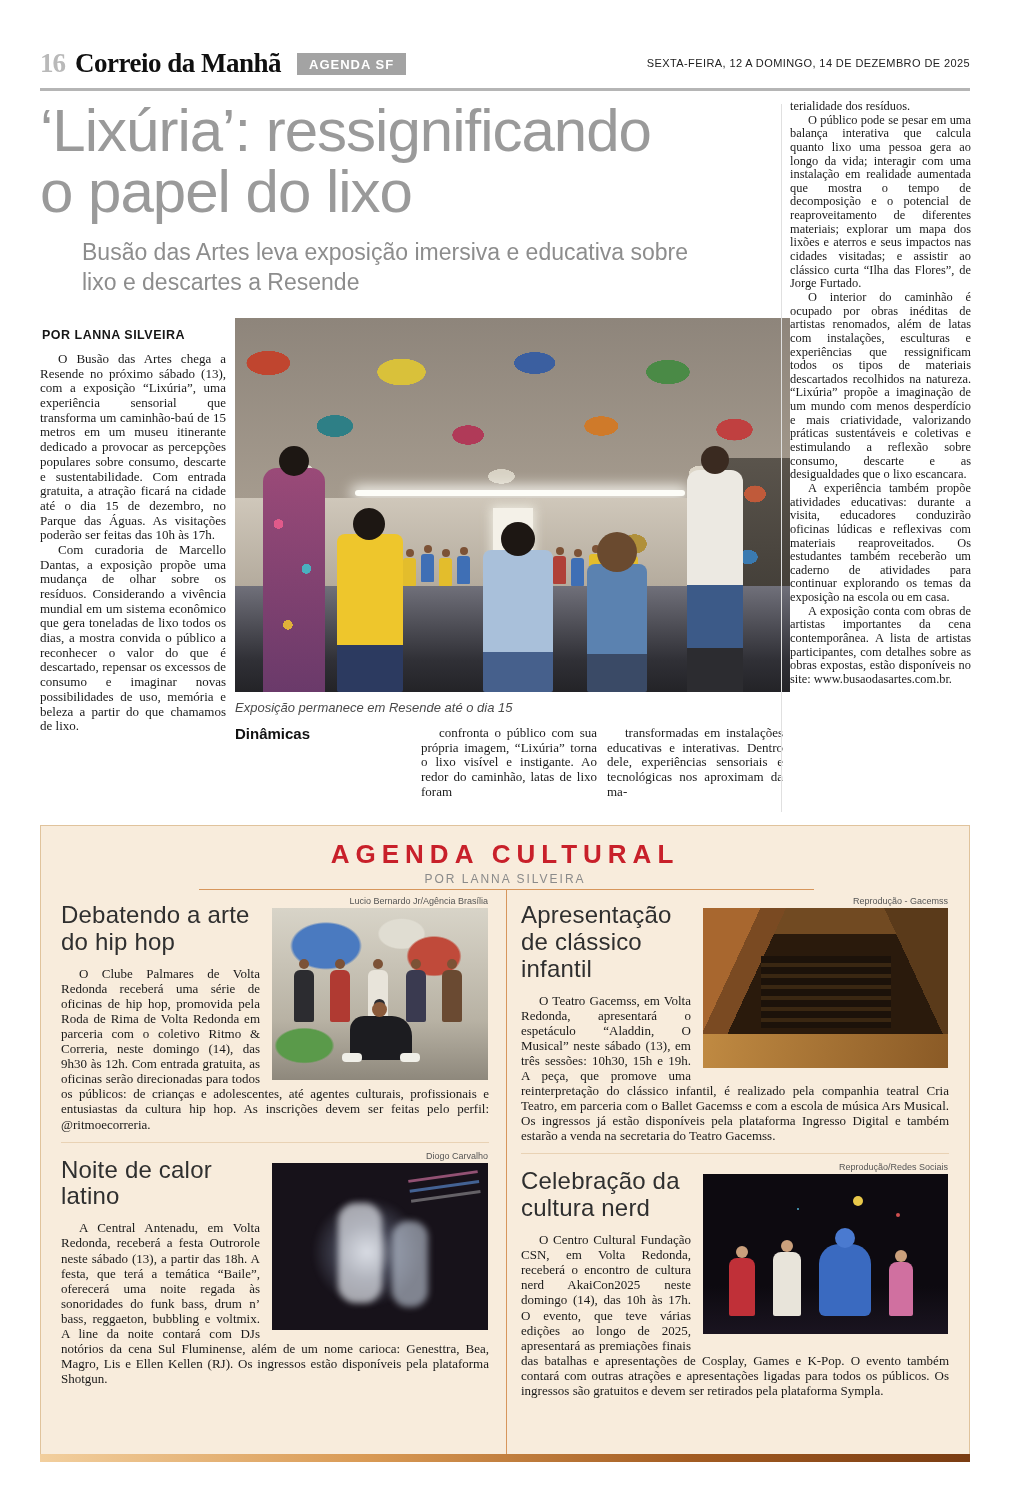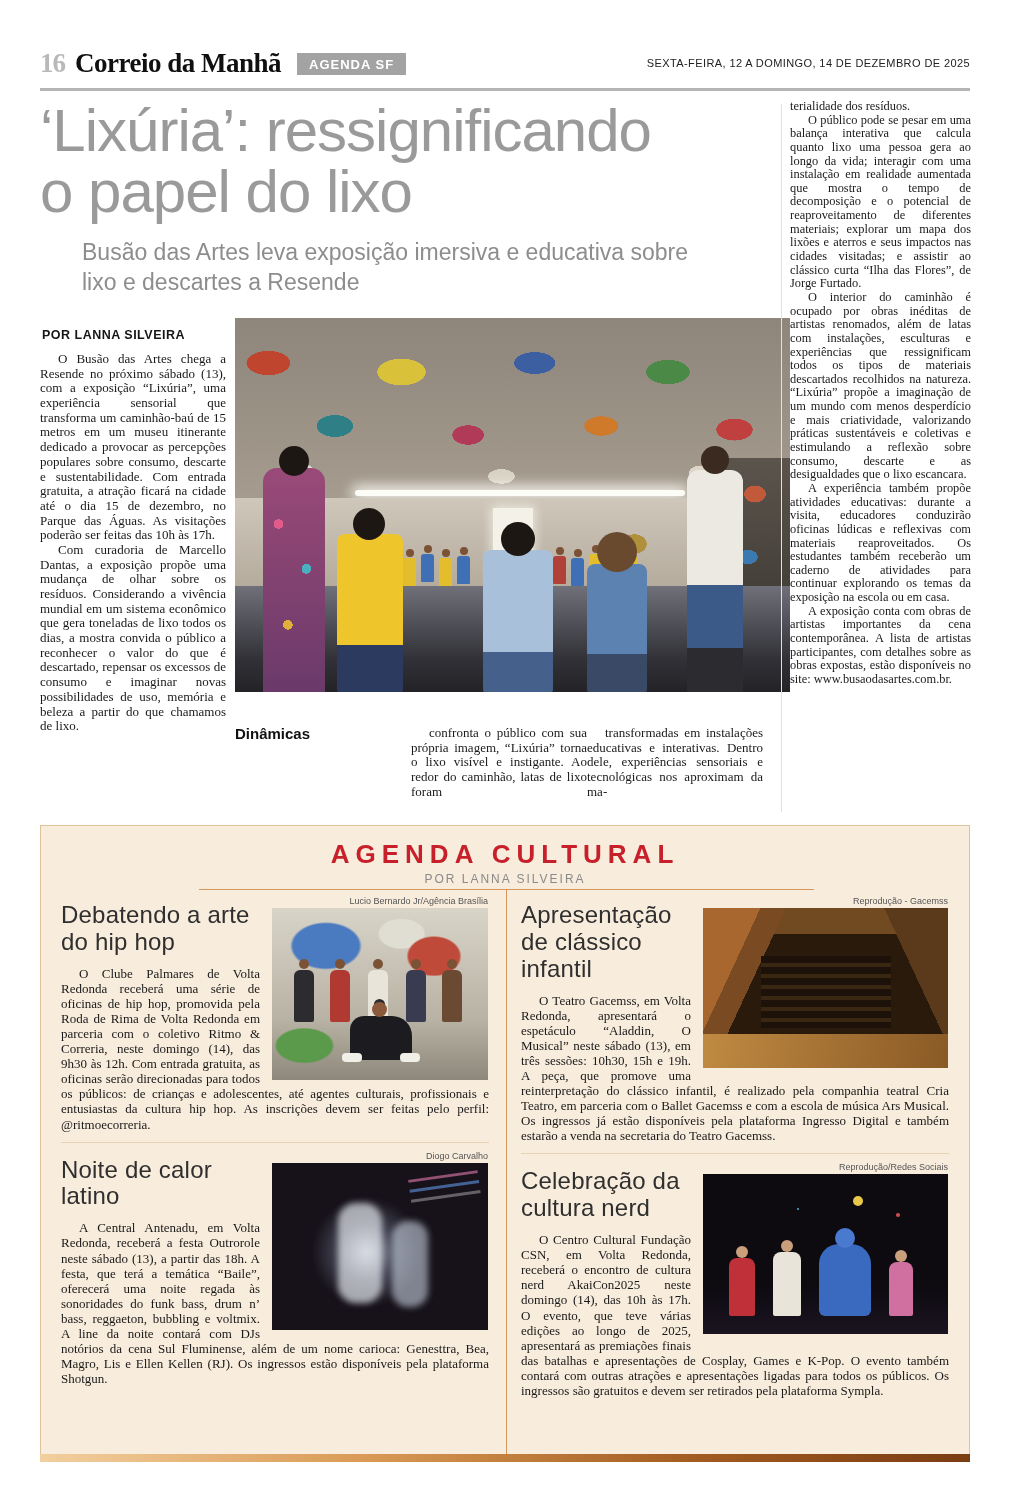--- a/index.html
+++ b/index.html
@@ -23,21 +23,21 @@
   .byline { position:absolute; left:42px; top:328px; font-family:"Liberation Sans",sans-serif; font-weight:bold; font-size:12.5px; letter-spacing:0.5px; color:#161616; }
   .bodytext { font-size:13px; line-height:1.13; text-align:justify; color:#191919; }
   .bodytext p { text-indent:18px; }
   .col-left  { position:absolute; left:40px; top:352px; width:186px; height:452px; overflow:hidden; }
   .col-right { position:absolute; left:790px; top:100px; width:181px; height:716px; overflow:hidden; font-size:12.4px; line-height:1.1; }
   .article-vrule { position:absolute; left:781px; top:104px; width:1px; height:708px; background:#e0e0e0; }
 
   .photo-credit-main { position:absolute; left:235px; top:305px; width:555px; text-align:right; font-family:"Liberation Sans",sans-serif; font-size:9.5px; color:#555; }
   .main-photo { position:absolute; left:235px; top:318px; width:555px; height:374px; overflow:hidden; background:#7a746c; }
   .caption { position:absolute; left:235px; top:700px; width:555px; font-family:"Liberation Sans",sans-serif; font-style:italic; font-size:13px; color:#4a4a4a; }
-  .dinamicas { position:absolute; left:235px; top:726px; width:555px; display:flex; gap:0; }
+  .dinamicas { position:absolute; left:235px; top:726px; width:555px; display:flex; gap:10px; }
   .dinamicas .dcol { width:176px; }
   .dinamicas h4 { font-family:"Liberation Sans",sans-serif; font-size:15px; color:#111; margin-bottom:3px; }
   .dinamicas p { text-indent:18px; }
 
   
   .mp-ceiling { position:absolute; left:0; top:0; width:100%; height:180px;
     background:
       radial-gradient(36px 20px at 6% 25%, #c0452f 60%, transparent 61%),
       radial-gradient(30px 18px at 18% 60%, #2e7f86 60%, transparent 61%),
       radial-gradient(40px 22px at 30% 30%, #d9c13a 60%, transparent 61%),
@@ -180,20 +180,21 @@
     <div class="mp-head" style="left:44px; top:128px; width:30px; height:30px;"></div>
     <div class="mp-kid" style="left:102px; top:216px; width:66px; height:158px; background:linear-gradient(#eec62c 0 70%, #2c3a60 70%);"></div>
     <div class="mp-head" style="left:118px; top:190px; width:32px; height:32px;"></div>
     <div class="mp-kid" style="left:248px; top:232px; width:70px; height:142px; background:linear-gradient(#a9c0da 0 72%, #46608c 72%);"></div>
     <div class="mp-head" style="left:266px; top:204px; width:34px; height:34px;"></div>
     <div class="mp-kid" style="left:352px; top:246px; width:60px; height:128px; background:linear-gradient(#5b82b0 0 70%, #3a4a66 70%);"></div>
     <div class="mp-head" style="left:362px; top:214px; width:40px; height:40px; background:#6a4a2f;"></div>
     <div class="mp-man"></div>
     <div class="mp-head" style="left:466px; top:128px; width:28px; height:28px; background:#3a2a20;"></div>
   </div>
+  <div class="caption">Exposição permanece em Resende até o dia 15</div>
 
   <div class="dinamicas bodytext">
     <div class="dcol">
       <h4>Dinâmicas</h4>
     </div>
     <div class="dcol">
       <p>confronta o público com sua própria imagem, “Lixúria” torna o lixo visível e instigante. Ao redor do caminhão, latas de lixo foram</p>
     </div>
     <div class="dcol">
       <p>transformadas em instalações educativas e interativas. Dentro dele, experiências sensoriais e tecnológicas nos aproximam da ma-</p>

